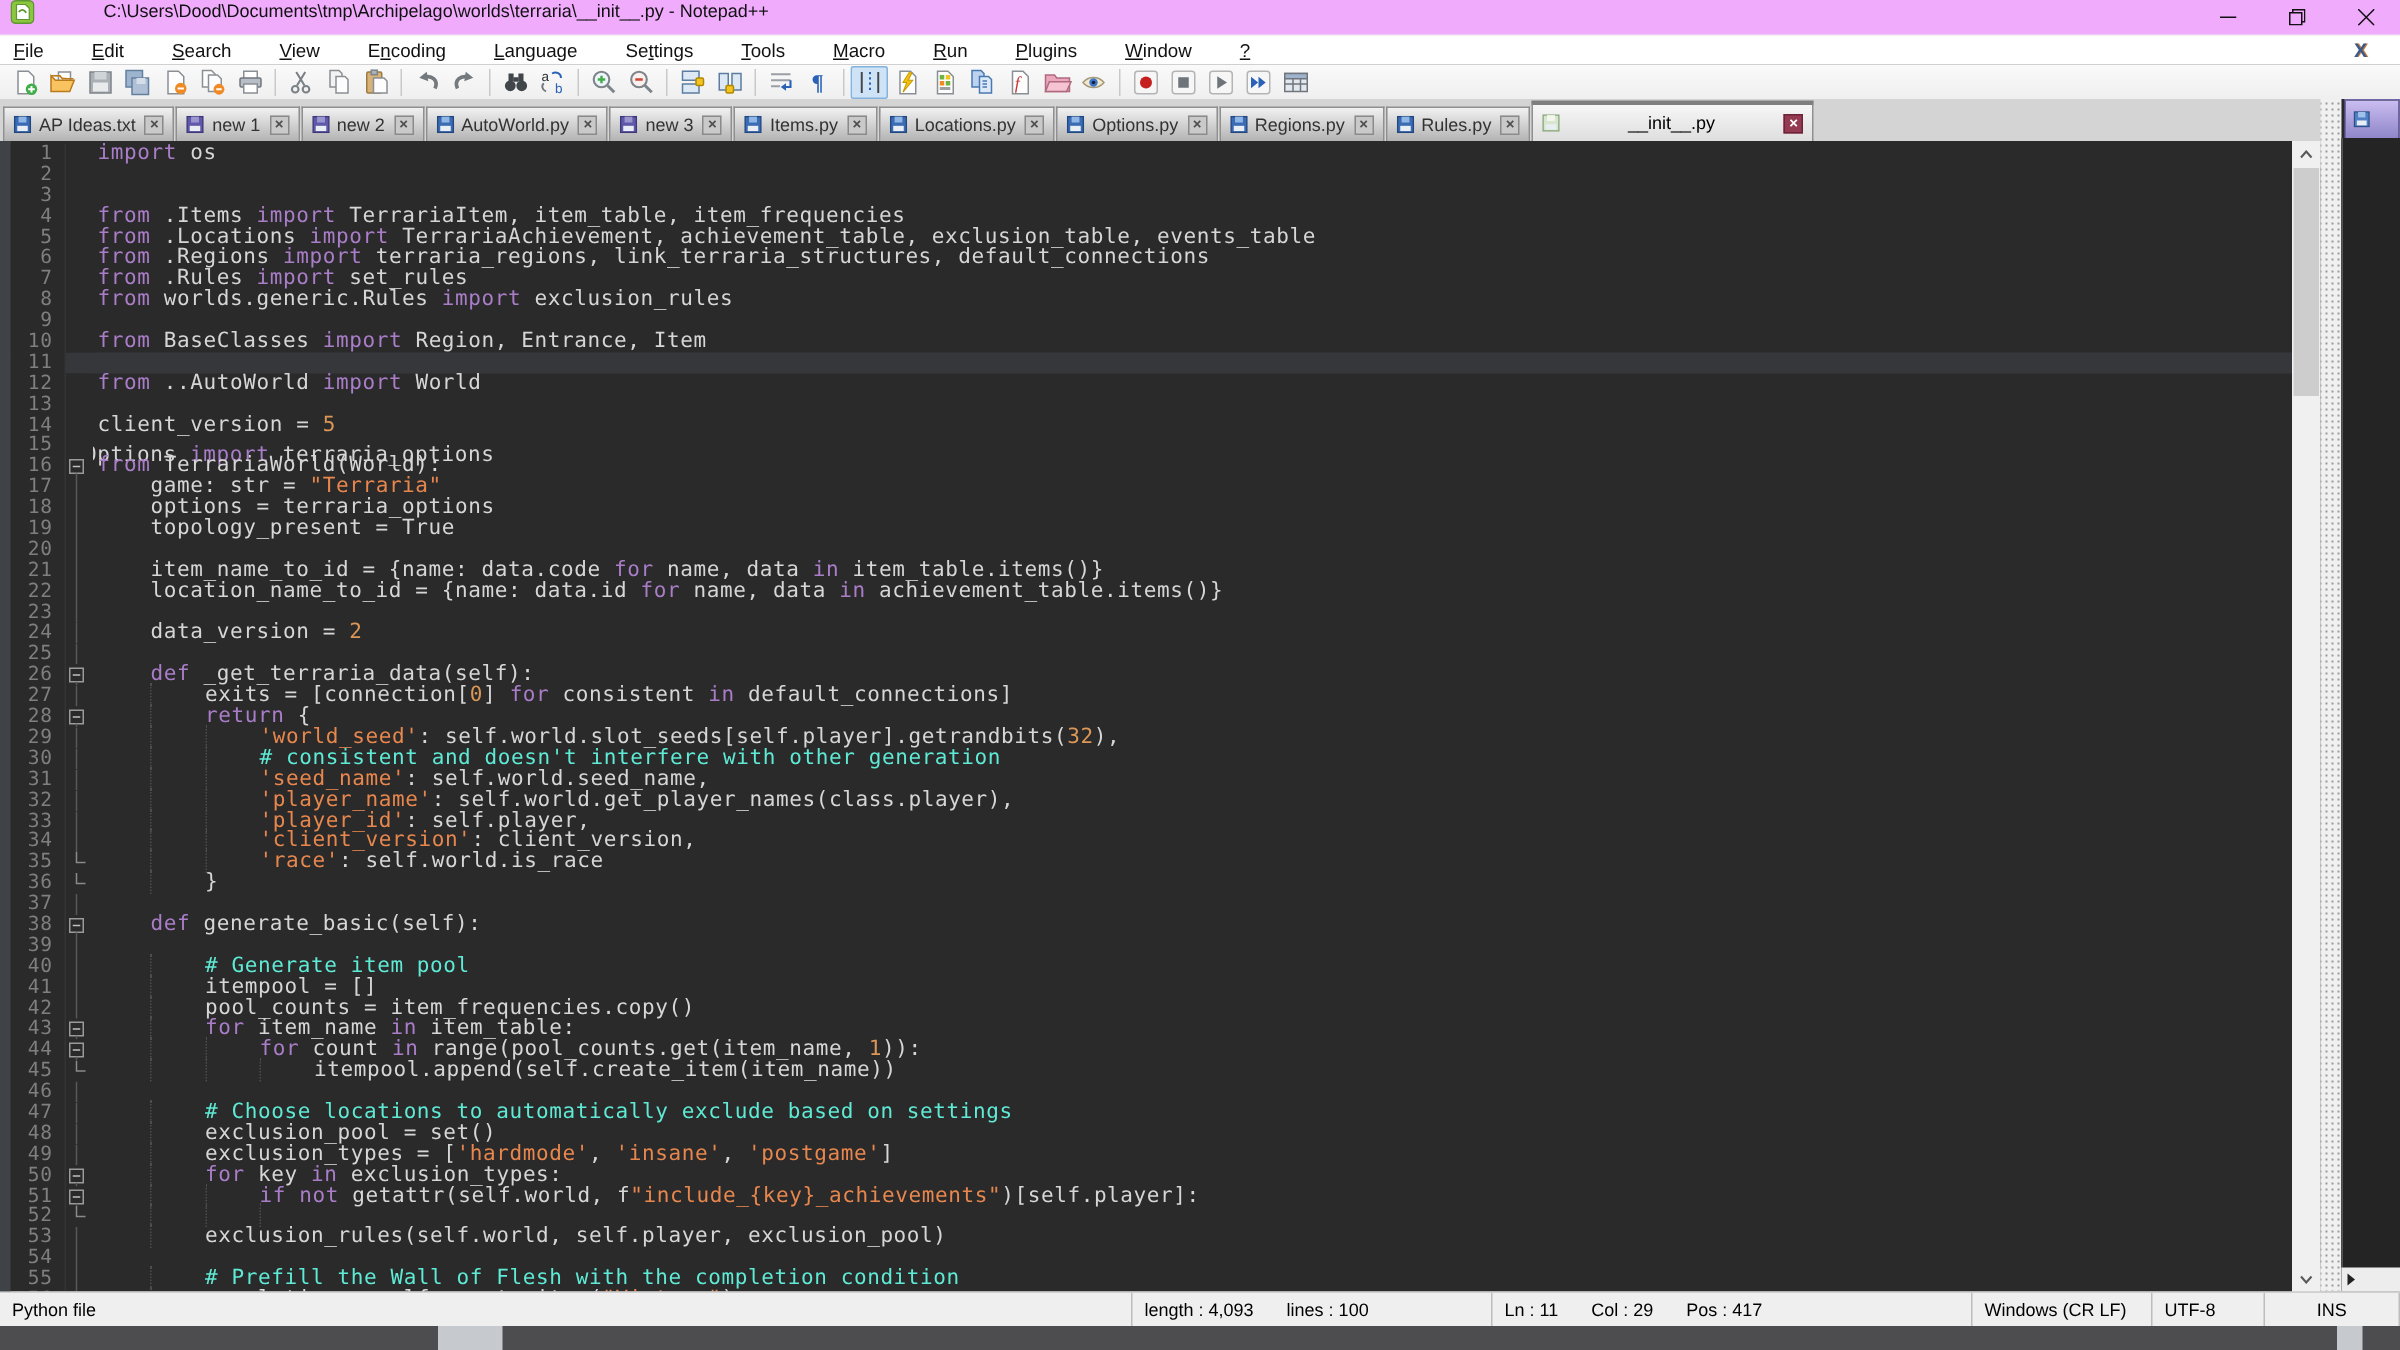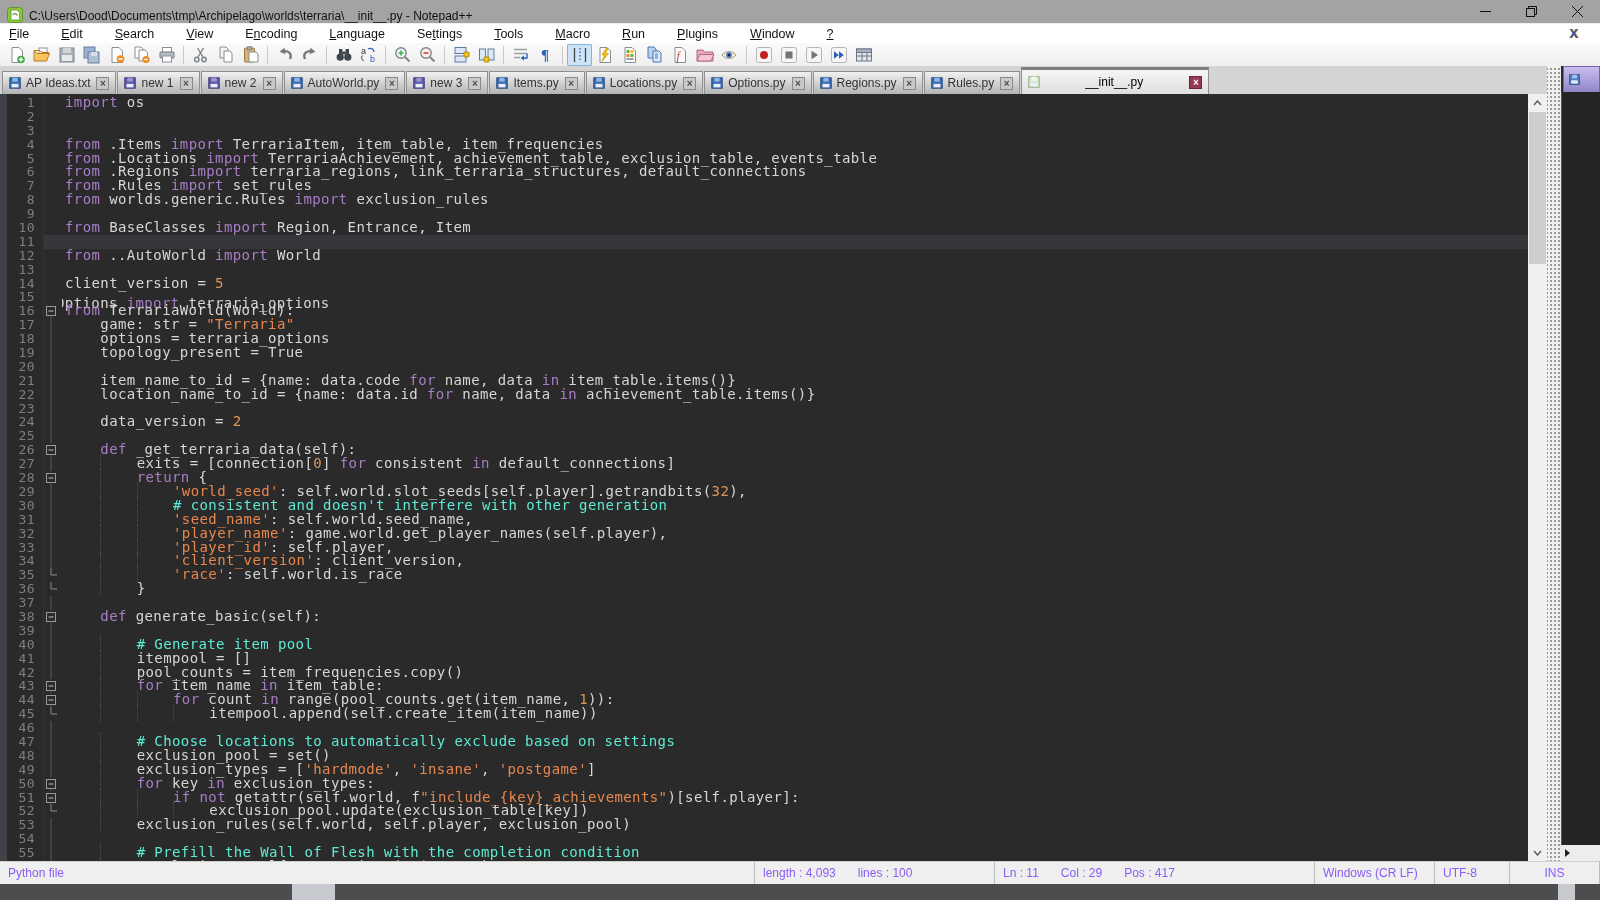--- a/index.html
+++ b/index.html
@@ -2,21 +2,21 @@
 <html><head>
 <meta charset="utf-8">
 <style>
   * { margin:0; padding:0; box-sizing:border-box; }
   html,body { width:1600px; height:900px; overflow:hidden; background:#4d4d4f;
               font-family:"Liberation Sans", sans-serif; }
   .window { position:absolute; inset:0; }
 
   
   .titlebar { position:absolute; left:0; top:0; width:1600px; height:24px;
-    background:#a3a3a3; display:flex; align-items:flex-end; border-bottom:1px solid #f0f0f0;}
+    background:#f0abfc; display:flex; align-items:flex-start; border-bottom:1px solid #f0f0f0;gap:40px;}
   .appicon { width:16px; height:16px; margin:0 6px 0 7px; }
   .titletext { font-size:12px; color:#111; }
   .wincontrols { margin-left:auto; display:flex; height:100%; }
   .wbtn { width:46px; height:100%; display:flex; align-items:center; justify-content:center; }
   .wbtn svg { display:block; }
 
   
   .menubar { position:absolute; left:0; top:24px; width:1600px; height:19px;
     background:#ffffff; display:flex; align-items:center; font-size:12.5px; color:#111;gap:14px; }
   .menu-item { padding:1px 9px; cursor:default; }
@@ -81,21 +81,21 @@
     display:flex; align-items:center; padding-left:4px; }
   .minibody { position:absolute; left:0; top:26px; width:39px; height:753px; background:#242425; border-left:1px solid #555; }
   .minihscroll { position:absolute; left:0; bottom:0; width:39px; height:16px; background:#ededed;
     display:flex; align-items:center; }
   .harrow { width:0; height:0; border-top:4px solid transparent; border-bottom:4px solid transparent;
     border-left:5px solid #222; margin-left:4px; }
 
   
   .statusbar { position:absolute; left:0; top:861px; width:1600px; height:23px;
     background:#efefef; border-top:1px solid #d0d0d0; display:flex; align-items:center;
-    font-size:12px; color:#8b5cf6; }
+    font-size:12px; color:#000000; }
   .seg { height:100%; display:flex; align-items:center; padding:0 8px; border-right:1px solid #bdbdbd; }
   .seg.grow { flex:1; }
   .seg .gap { display:inline-block; width:22px; }
   .seg-ins { width:90px; justify-content:center; }
 
   
   .taskbar { position:absolute; left:0; top:884px; width:1600px; height:16px; background:#4d4d4f; }
   .taskbtn { position:absolute; left:292px; top:0; width:43px; height:16px; background:#c6cacf; }
   .taskcorner { position:absolute; left:1558px; top:0; width:17px; height:16px; background:#c6cacf; }
 </style>
@@ -570,21 +570,21 @@
               <path d="M7 0v14" stroke="#585858"></path>
             </svg></span><span class="code"><span class="ind">    </span><span class="ind g">    </span><span class="ind g">    </span><span class="t-s">'world_seed'</span><span class="t-d">: self.world.slot_seeds[self.player].getrandbits(</span><span class="t-n">32</span><span class="t-d">),</span></span></div>
         <div class="row"><span class="ln">30</span><span class="fold"><svg width="18" height="14" viewBox="0 0 18 14">
               <path d="M7 0v14" stroke="#585858"></path>
             </svg></span><span class="code"><span class="ind">    </span><span class="ind g">    </span><span class="ind g">    </span><span class="t-c"># consistent and doesn't interfere with other generation</span></span></div>
         <div class="row"><span class="ln">31</span><span class="fold"><svg width="18" height="14" viewBox="0 0 18 14">
               <path d="M7 0v14" stroke="#585858"></path>
             </svg></span><span class="code"><span class="ind">    </span><span class="ind g">    </span><span class="ind g">    </span><span class="t-s">'seed_name'</span><span class="t-d">: self.world.seed_name,</span></span></div>
         <div class="row"><span class="ln">32</span><span class="fold"><svg width="18" height="14" viewBox="0 0 18 14">
               <path d="M7 0v14" stroke="#585858"></path>
-            </svg></span><span class="code"><span class="ind">    </span><span class="ind g">    </span><span class="ind g">    </span><span class="t-s">'player_name'</span><span class="t-d">: game.world.get_player_names(self.player),</span></span></div>
+            </svg></span><span class="code"><span class="ind">    </span><span class="ind g">    </span><span class="ind g">    </span><span class="t-s">'player_name'</span><span class="t-d">: self.world.get_player_names(class.player),</span></span></div>
         <div class="row"><span class="ln">33</span><span class="fold"><svg width="18" height="14" viewBox="0 0 18 14">
               <path d="M7 0v14" stroke="#585858"></path>
             </svg></span><span class="code"><span class="ind">    </span><span class="ind g">    </span><span class="ind g">    </span><span class="t-s">'player_id'</span><span class="t-d">: self.player,</span></span></div>
         <div class="row"><span class="ln">34</span><span class="fold"><svg width="18" height="14" viewBox="0 0 18 14">
               <path d="M7 0v14" stroke="#585858"></path>
             </svg></span><span class="code"><span class="ind">    </span><span class="ind g">    </span><span class="ind g">    </span><span class="t-s">'client_version'</span><span class="t-d">: client_version,</span></span></div>
         <div class="row"><span class="ln">35</span><span class="fold"><svg width="18" height="14" viewBox="0 0 18 14">
               <path d="M7 0v7h6" fill="none" stroke="#8a8a8a"></path>
             </svg></span><span class="code"><span class="ind">    </span><span class="ind g">    </span><span class="ind g">    </span><span class="t-s">'race'</span><span class="t-d">: self.world.is_race</span></span></div>
         <div class="row"><span class="ln">36</span><span class="fold"><svg width="18" height="14" viewBox="0 0 18 14">
@@ -640,21 +640,21 @@
               <path d="M4.5 7h5" stroke="#c0c0c0"></path>
               <path d="M7 11.5v2.5" stroke="#585858"></path>
             </svg></span><span class="code"><span class="ind">    </span><span class="ind g">    </span><span class="t-k">for</span><span class="t-d"> key </span><span class="t-k">in</span><span class="t-d"> exclusion_types:</span></span></div>
         <div class="row"><span class="ln">51</span><span class="fold"><svg width="18" height="14" viewBox="0 0 18 14">
               <rect x="2.5" y="2.5" width="9" height="9" fill="none" stroke="#9a9a9a"></rect>
               <path d="M4.5 7h5" stroke="#c0c0c0"></path>
               <path d="M7 11.5v2.5" stroke="#585858"></path>
             </svg></span><span class="code"><span class="ind">    </span><span class="ind g">    </span><span class="ind g">    </span><span class="t-k">if</span><span class="t-d"> </span><span class="t-k">not</span><span class="t-d"> getattr(self.world, f</span><span class="t-s">"include_{key}_achievements"</span><span class="t-d">)[self.player]:</span></span></div>
         <div class="row"><span class="ln">52</span><span class="fold"><svg width="18" height="14" viewBox="0 0 18 14">
               <path d="M7 0v7h6" fill="none" stroke="#8a8a8a"></path>
-            </svg></span><span class="code"><span class="ind">    </span><span class="ind g">    </span><span class="ind g">    </span><span class="ind g">    </span><span class="t-d">exclusion_pool.update(exclusion_table[key])</span></span></div>
+            </svg></span><span class="code"><span class="ind">    </span><span class="ind g">    </span><span class="ind g">    </span><span class="ind g">    </span></span></div>
         <div class="row"><span class="ln">53</span><span class="fold"><svg width="18" height="14" viewBox="0 0 18 14">
               <path d="M7 0v14" stroke="#585858"></path>
             </svg></span><span class="code"><span class="ind">    </span><span class="ind g">    </span><span class="t-d">exclusion_rules(self.world, self.player, exclusion_pool)</span></span></div>
         <div class="row"><span class="ln">54</span><span class="fold"><svg width="18" height="14" viewBox="0 0 18 14">
               <path d="M7 0v14" stroke="#585858"></path>
             </svg></span><span class="code"></span></div>
         <div class="row"><span class="ln">55</span><span class="fold"><svg width="18" height="14" viewBox="0 0 18 14">
               <path d="M7 0v14" stroke="#585858"></path>
             </svg></span><span class="code"><span class="ind">    </span><span class="ind g">    </span><span class="t-c"># Prefill the Wall of Flesh with the completion condition</span></span></div>
         <div class="row"><span class="ln">56</span><span class="fold"><svg width="18" height="14" viewBox="0 0 18 14">

